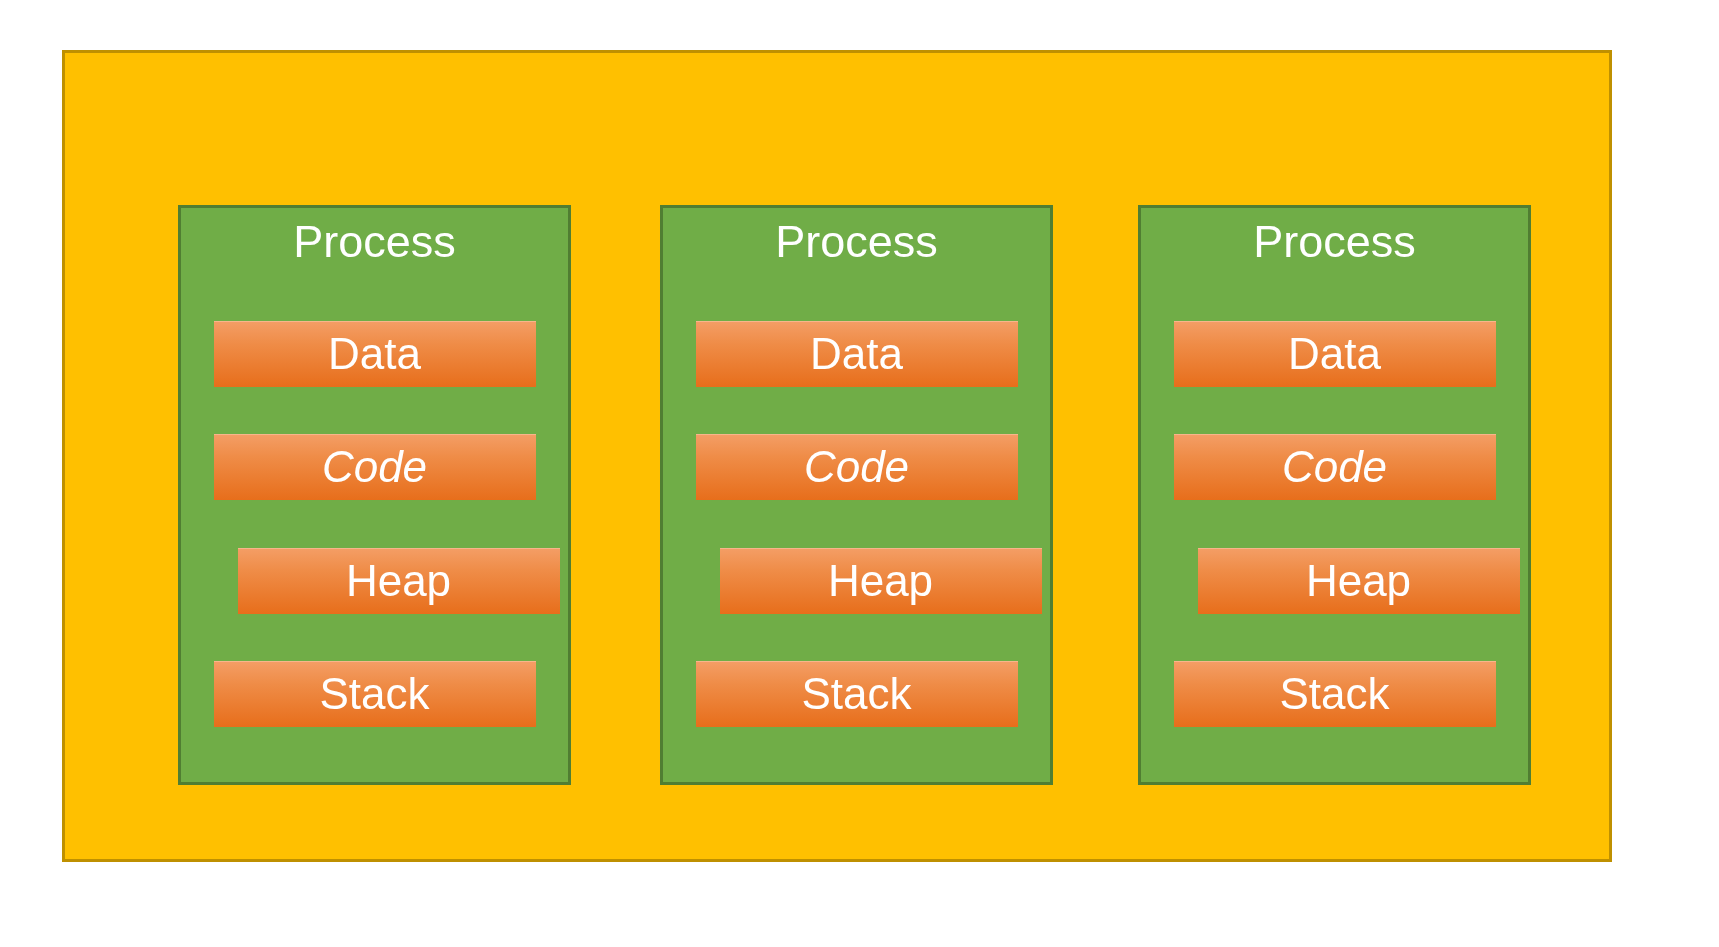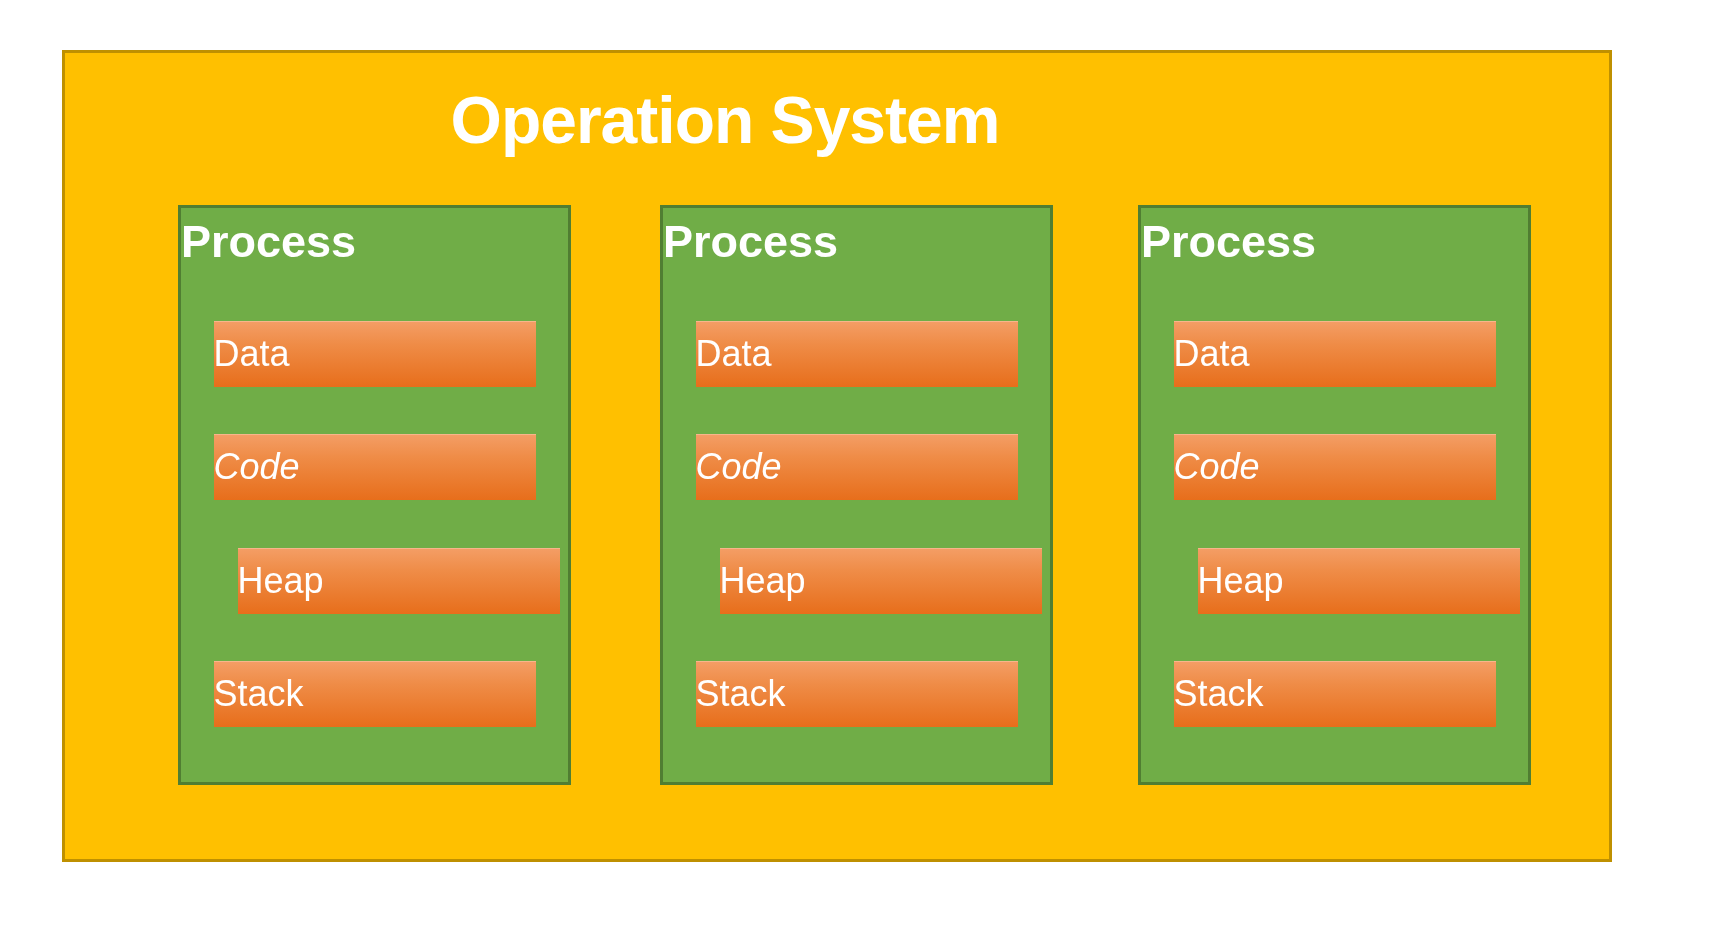--- a/index.html
+++ b/index.html
@@ -47,51 +47,52 @@
     border: 3px solid var(--process-border, #507E32);
   }
   .process-box.p1 { left: 113px; }
   .process-box.p2 { left: 595px; }
   .process-box.p3 { left: 1073px; }
   .process-title {
     position: absolute;
     top: 8px;
     left: 0;
     right: 0;
+    text-align: center;
     font-size: 45px;
-    font-weight: bold;
+    font-weight: normal;
     color: var(--text, #ffffff);
   }
   .segment-bar {
     position: absolute;
     left: 50%;
     transform: translateX(-50%);
     width: 322px;
     height: 66px;
     background: linear-gradient(to bottom,
       var(--segment-top, #F49E66) 0%,
       var(--segment-mid, #EF8C47) 35%,
       var(--segment-bottom, #E76E1B) 100%);
     box-shadow: inset 0 1px 0 rgba(255,255,255,0.25);
-    font-size: 36px;
+    text-align: center;
+    font-size: 44px;
     line-height: 66px;
     font-weight: 400;
     color: var(--text, #ffffff);
   }
   .seg-0 { top: 113px; }
   .seg-1 { top: 226px; font-style: italic; }
   .seg-2 { top: 340px; margin-left: 24px; }
   .seg-3 { top: 453px; }
 </style>
 </head>
 <body>
 
 <div class="canvas">
   <div class="os-box">
-    <div class="os-title">Operation System</div>
 
     <div class="process-box p1">
       <div class="process-title">Process</div>
       <div class="segment-bar seg-0">Data</div>
       <div class="segment-bar seg-1">Code</div>
       <div class="segment-bar seg-2">Heap</div>
       <div class="segment-bar seg-3">Stack</div>
     </div>
 
     <div class="process-box p2">

